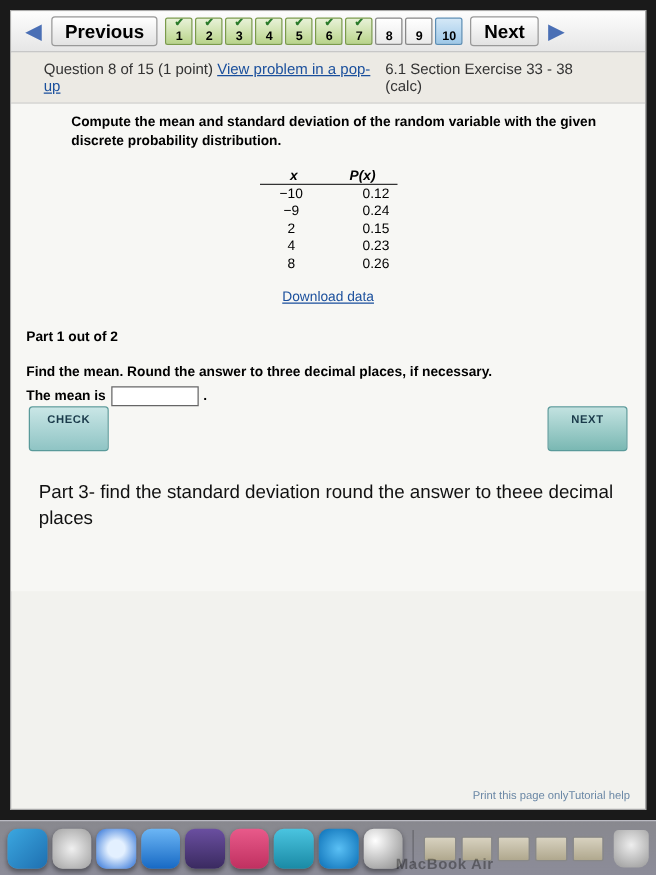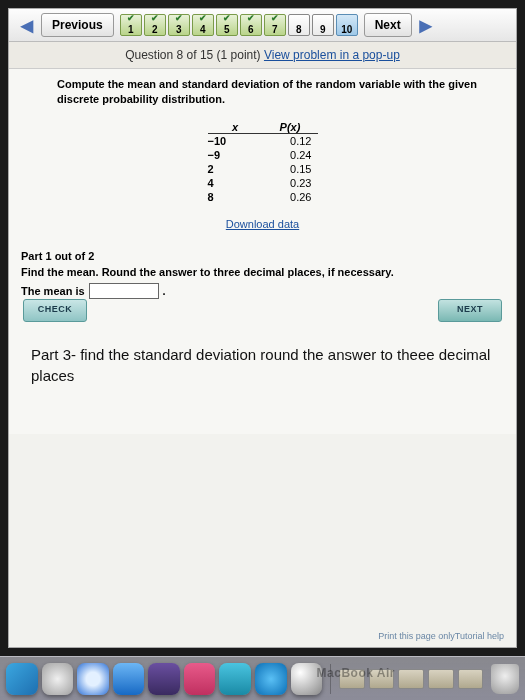--- a/index.html
+++ b/index.html
@@ -27,65 +27,65 @@
   .nav-arrow {
     width:24px;height:24px;
     display:flex;align-items:center;justify-content:center;
     color:#4a6fb5;font-size:16px;font-weight:bold;
   }
   .nav-btn {
     height:24px;padding:0 10px;
     background:linear-gradient(#fff,#e2e2e2);
     border:1px solid #999;border-radius:3px;
     display:flex;align-items:center;justify-content:center;
-    font-weight:bold;font-size:12px;cursor:pointer;
+    font-weight:bold;font-size:15px;cursor:pointer;
   }
   .nums { display:flex;gap:2px;margin:0 4px; }
   .num {
     width:22px;height:22px;
     background:linear-gradient(#e8f2d8,#b9d48a);
     border:1px solid #7a9b4a;border-radius:2px;
     display:flex;flex-direction:column;align-items:center;justify-content:flex-end;
     font-size:10px;font-weight:bold;cursor:pointer;position:relative;
   }
   .num .check {
     position:absolute;top:-1px;width:100%;text-align:center;
     color:#2a7a2a;font-size:9px;line-height:9px;
   }
   .num.current { background:linear-gradient(#fff,#eaeaea);border-color:#888; }
   .num.plain { background:linear-gradient(#fff,#eaeaea);border-color:#888; }
   .num.last { background:linear-gradient(#d4e8f7,#9ec8e8);border-color:#5a8db5; }
   .meta {
-    display:flex;justify-content:center;align-items:center;
+    display:flex;justify-content:flex-start;align-items:center;
     padding:6px 26px;font-size:12px;color:#333;
     border-bottom:1px solid #ccc;
     background:#eceae4;
   }
   .meta a { color:#1a4f9c;text-decoration:underline;cursor:pointer; }
   .content { padding:8px 12px;background:#f7f7f4; }
   .prompt { font-weight:bold;font-size:11px;margin-bottom:14px;line-height:1.35;margin-left:36px; }
   .dist {
     margin:0 auto;width:110px;font-size:11px;
   }
   .dist-head{display:flex;border-bottom:1px solid #333;font-weight:bold;font-style:italic;}
   .dist-head .cx{width:50%;text-align:center;}
   .dist-row{display:flex;}
   .dist-row .cx{width:50%;text-align:right;padding:1px 6px 1px 0;}
-  .dist-row .cx.l{text-align:left;font-weight:bold;padding-right:4px;}
+  .dist-row .cx.l{text-align:center;font-weight:normal;padding-right:4px;}
   .dl{ text-align:center;margin:14px 0 20px; }
   .dl a{ color:#1a4f9c;text-decoration:underline;font-weight:normal;font-size:11px;cursor:pointer;}
-  .part-label{font-weight:bold;font-size:11px;margin-bottom:4px;}
+  .part-label{font-weight:bold;font-size:11px;margin-bottom:16px;}
   .part-instr{font-weight:bold;font-size:11px;margin-bottom:5px;}
   .answer-line{font-size:11px;font-weight:bold;display:flex;align-items:center;gap:4px;}
   .answer-line input{
     width:70px;height:16px;border:1px solid #666;font-size:11px;padding:0 3px;
   }
   .action-row{display:flex;justify-content:space-between;padding:0 2px;margin-bottom:22px;}
   .action-btn{
-    width:64px;height:23px;
+    width:64px;height:36px;
     background:linear-gradient(#c9e6e6,#8fc4c4);
     border:1px solid #5a9a9a;border-radius:3px;
     font-size:9px;font-weight:bold;text-align:center;line-height:18px;
     color:#1a3a4a;cursor:pointer;letter-spacing:0.5px;
   }
   .action-btn.nx{background:linear-gradient(#c2e2e0,#7ab8b3);}
   .part2{
     font-size:15px;color:#111;line-height:1.4;margin:0 10px 40px 10px;
   }
   .footer-note{position:absolute;bottom:6px;width:100%;display:flex;justify-content:flex-end;padding:0 12px;color:#6a87a5;font-size:9px;}
@@ -104,21 +104,21 @@
   .dock-icon.launch{background:radial-gradient(circle,#f0f0f0,#a0a0a0);}
   .dock-icon.safari{background:radial-gradient(circle,#e3f0ff 30%,#2a6fd6);}
   .dock-icon.mail{background:linear-gradient(#6cb6f5,#1769c4);}
   .dock-icon.app1{background:linear-gradient(#6a4fa0,#3a2a60);}
   .dock-icon.app2{background:linear-gradient(#e85a8a,#c03060);}
   .dock-icon.app3{background:linear-gradient(#4ac4e0,#1a8aa5);}
   .dock-icon.store{background:radial-gradient(circle,#5ac0f5,#0a6eb5);}
   .dock-sep{width:1px;height:30px;background:rgba(0,0,0,0.25);margin:0 4px;}
   .dock-tile{width:26px;height:20px;background:linear-gradient(#d8d2c0,#b0a88e);border:1px solid #888;border-radius:2px;}
   .dock-trash{width:28px;height:30px;background:radial-gradient(circle at 50% 40%,#eee,#999);border-radius:4px 4px 8px 8px;}
-  .mbp{position:absolute;bottom:20px;right:130px;color:rgba(0,0,0,0.35);font-size:12px;font-weight:600;letter-spacing:0.5px;}
+  .mbp{position:absolute;bottom:2px;right:130px;color:rgba(0,0,0,0.35);font-size:12px;font-weight:600;letter-spacing:0.5px;}
 </style>
 </head>
 <body>
 
 <div class="page">
 
   <div class="navbar">
     <div class="nav-arrow">◀</div>
     <div class="nav-btn">Previous</div>
     <div class="nums">
@@ -161,20 +161,21 @@
         </div>
     </div>
     <div class="nav-btn">Next</div>
     <div class="nav-arrow">▶</div>
   </div>
 
   <div class="meta">
     <div>
       <span>Question 8 of 15 (1 point) </span><a>View problem in a pop-up</a>
     </div>
+    <div>6.1 Section Exercise 33 - 38 (calc)</div>
   </div>
 
   <div class="content">
     <div class="prompt">Compute the mean and standard deviation of the random variable with the given discrete probability distribution.</div>
 
     <div class="dist">
       <div class="dist-head">
         <div class="cx">x</div>
         <div class="cx">P(x)</div>
       </div>

